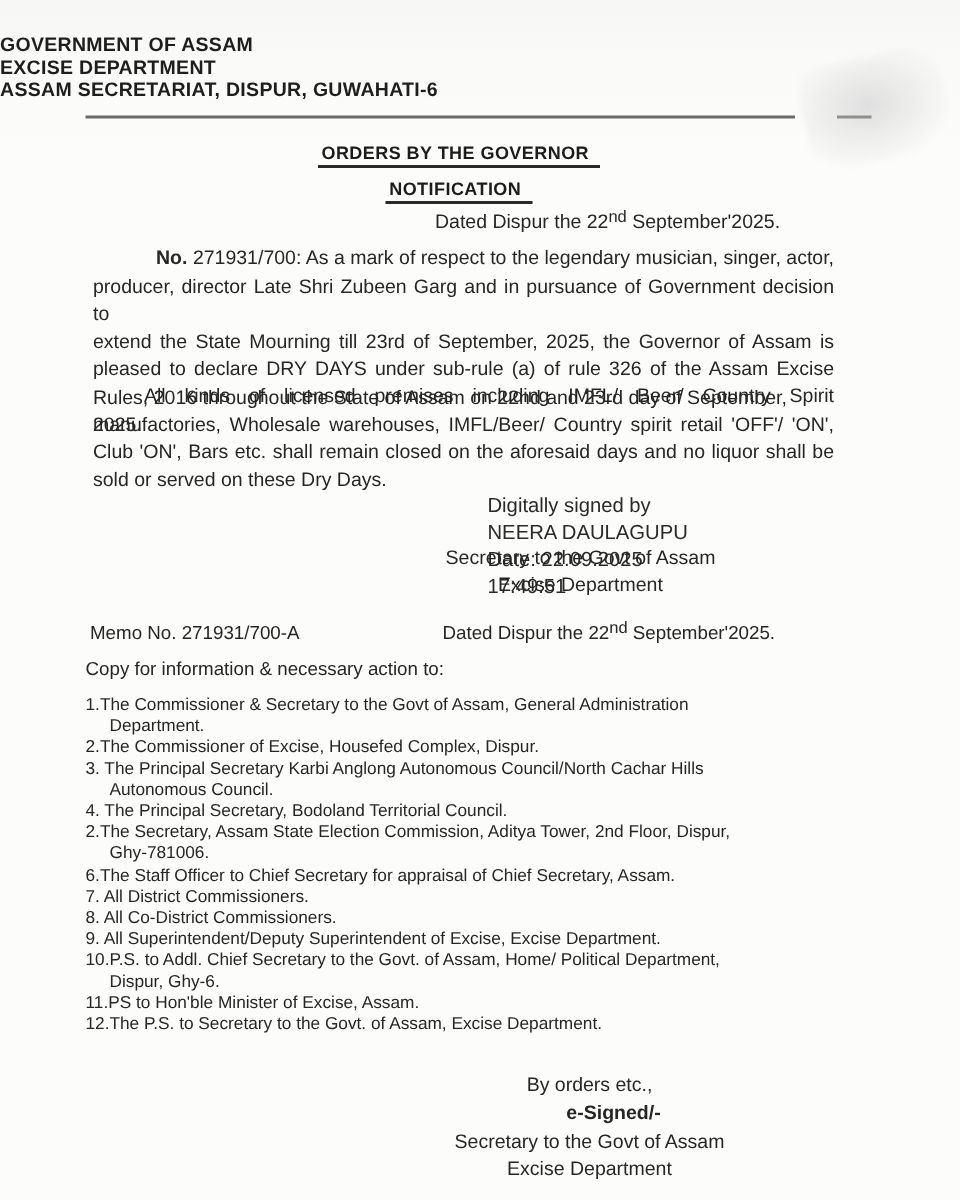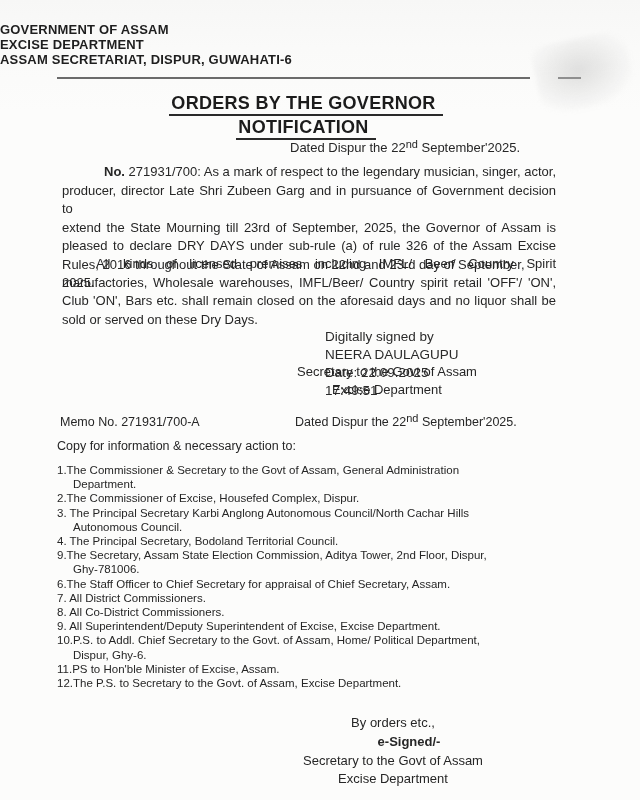--- a/index.html
+++ b/index.html
@@ -14,21 +14,21 @@
     background: radial-gradient(ellipse at 45% 45%, rgba(160,160,160,0.30), rgba(190,190,190,0.14) 55%, rgba(210,210,210,0) 78%);
     filter: blur(2px); transform: rotate(-12deg);
   }
   .header { position:absolute; top:22px; left:0; width:612px; text-align:left;
             font-weight:bold; font-size:13px; line-height:15px; letter-spacing:0.2px; color:#1e1e1e; }
   .rule-main { position:absolute; top:77px; left:57px; width:473px; height:2px; background:#6b6b6b; }
   .rule-dash { position:absolute; top:77px; left:558px; width:23px; height:2px; background:#8f8f8f; }
   .center-title { position:absolute; left:0; width:612px; text-align:center; }
   .orders { top:93px; }
   .notif { top:117px; }
-  .center-title span { font-weight:bold; font-size:18px; letter-spacing:0.3px; color:#1c1c1c;
+  .center-title span { font-weight:bold; font-size:12px; letter-spacing:0.3px; color:#1c1c1c;
             border-bottom:2px solid #2a2a2a; padding:0 7px 1px 2px; }
   .dateline1 { position:absolute; top:140px; left:290px; font-size:13px; }
   sup.ord { font-size:11px; vertical-align:4px; line-height:0;text-align:center; }
   .para { position:absolute; left:62px; width:494px; font-size:13px; line-height:18.5px; }
   .para1 { top:163px; }
   .para2 { top:255px; }
   .jline { text-align:justify; text-align-last:justify; white-space:normal; }
   .jlast { text-align:left; }
   .ind1 { padding-left:10px; }
   .ind2 { padding-left:34px; }
@@ -104,21 +104,21 @@
 
   <div class="copyline">Copy for information &amp; necessary action to:</div>
 
   <div class="dist">
     <div class="dist-line">1.The Commissioner &amp; Secretary to the Govt of Assam, General Administration</div>
     <div class="dist-line cont">Department.</div>
     <div class="dist-line">2.The Commissioner of Excise, Housefed Complex, Dispur.</div>
     <div class="dist-line">3. The Principal Secretary Karbi Anglong Autonomous Council/North Cachar Hills</div>
     <div class="dist-line cont">Autonomous Council.</div>
     <div class="dist-line">4. The Principal Secretary, Bodoland Territorial Council.</div>
-    <div class="dist-line">9.The Secretary, Assam State Election Commission, Aditya Tower, 2nd Floor, Dispur,</div>
+    <div class="dist-line">2.The Secretary, Assam State Election Commission, Aditya Tower, 2nd Floor, Dispur,</div>
     <div class="dist-line cont">Ghy-781006.</div>
     <div class="dist-line">6.The Staff Officer to Chief Secretary for appraisal of Chief Secretary, Assam.</div>
     <div class="dist-line">7. All District Commissioners.</div>
     <div class="dist-line">8. All Co-District Commissioners.</div>
     <div class="dist-line">9. All Superintendent/Deputy Superintendent of Excise, Excise Department.</div>
     <div class="dist-line">10.P.S. to Addl. Chief Secretary to the Govt. of Assam, Home/ Political Department,</div>
     <div class="dist-line cont">Dispur, Ghy-6.</div>
     <div class="dist-line">11.PS to Hon'ble Minister of Excise, Assam.</div>
     <div class="dist-line">12.The P.S. to Secretary to the Govt. of Assam, Excise Department.</div>
   </div>

